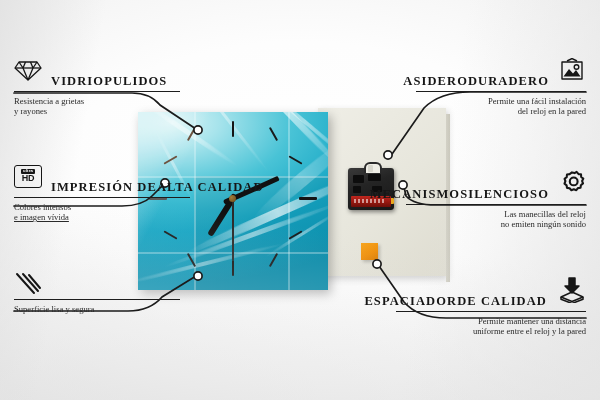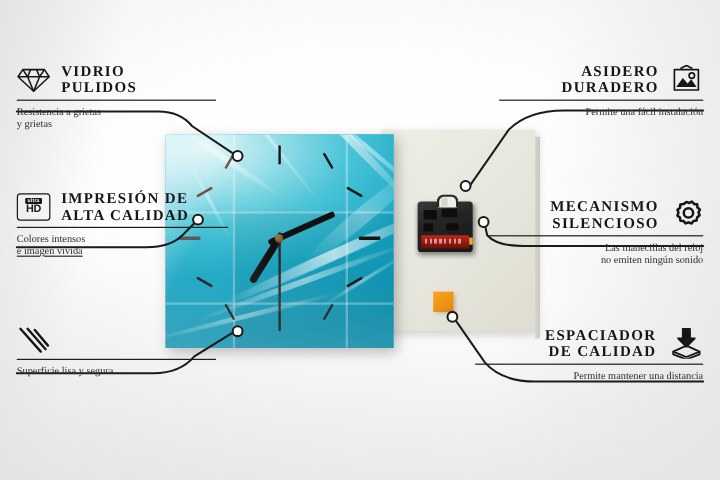--- a/index.html
+++ b/index.html
@@ -65,21 +65,21 @@
     transform-origin:10px 2.5px;}
   #hand-sec{position:absolute;width:2px;height:62px;background:#2a2a2a;transform-origin:1px 0px;}
   #cap{position:absolute;width:7px;height:7px;border-radius:50%;
     background:radial-gradient(circle at 35% 35%,#a07a3a,#6b4a18);}
 
   
   .feat{position:absolute;}
   .feat .head{display:flex;align-items:center;gap:9px;}
   .feat.left .head{justify-content:flex-start;}
   .feat.right .head{justify-content:flex-end;}
-  .titlewrap{display:flex;flex-direction:column;}
+  .titlewrap{display:flex;flex-direction:row;margin-top:22px;}
   .t1,.t2{font-family:"Liberation Serif",serif;font-weight:700;font-size:12.5px;
     letter-spacing:1.1px;color:#161616;line-height:14px;white-space:nowrap;}
   .feat.right .t1,.feat.right .t2{text-align:right;}
   .rule{height:1.4px;background:#1d1d1d;margin-top:3px;}
   .desc{font-family:"Liberation Serif",serif;font-size:8.6px;color:#2a2a2a;
     line-height:10.4px;margin-top:3.5px;white-space:nowrap;}
   .feat.right .desc{text-align:right;}
   .icon{flex:0 0 auto;display:block;}
   .hdbadge{width:26px;height:21px;border:1.6px solid #161616;border-radius:3px;
     display:flex;flex-direction:column;align-items:center;justify-content:center;line-height:1;}
@@ -179,21 +179,21 @@
             <path d="M19,10 L16.5,4"></path>
         </g>
       </svg>
       <div class="titlewrap">
         <div class="t1">VIDRIO</div>
         <div class="t2">PULIDOS</div>
       </div>
     </div>
     <div class="rule" style="width:166px;"></div>
     <div class="desc">Resistencia a grietas</div>
-    <div class="desc" style="margin-top:0;">y grietas</div>
+    <div class="desc" style="margin-top:0;">y rayones</div>
   </div>
 
   <div class="feat left" style="left:14px;top:158px;width:180px;">
     <div class="head">
       <div class="hdbadge icon">
         <span class="u">ultra</span>
         <span class="h">HD</span>
       </div>
       <div class="titlewrap">
         <div class="t1">IMPRESIÓN DE</div>
@@ -229,20 +229,21 @@
         <g fill="none" stroke="#161616" stroke-width="1.4" stroke-linejoin="round">
           <path d="M9,3 L14,0.5 L19,3"></path>
           <rect x="4" y="4" width="20" height="17"></rect>
           <path d="M5.5,18.5 L11,11 L15,15.5 L18,12 L22.5,18.5 Z" fill="#161616" stroke="none"></path>
           <circle cx="18.5" cy="9" r="2.3"></circle>
         </g>
       </svg>
     </div>
     <div class="rule" style="width:170px;margin-left:0;"></div>
     <div class="desc">Permite una fácil instalación</div>
+    <div class="desc" style="margin-top:0;">del reloj en la pared</div>
   </div>
 
   <div class="feat right" style="left:406px;top:165px;width:180px;">
     <div class="head">
       <div class="titlewrap">
         <div class="t1">MECANISMO</div>
         <div class="t2">SILENCIOSO</div>
       </div>
       <svg class="icon" width="28" height="26" viewBox="0 0 28 26">
         <g fill="none" stroke="#161616" stroke-width="2.1" stroke-linejoin="round">
@@ -267,15 +268,16 @@
       <svg class="icon" width="30" height="26" viewBox="0 0 30 26">
         <g fill="none" stroke="#161616" stroke-width="1.5" stroke-linejoin="round">
           <path d="M13,1 L19,1 L19,9 L23,9 L16,16 L9,9 L13,9 Z" fill="#161616" stroke="#161616"></path>
           <path d="M16,15 L27,20 L16,24.5 L5,20 Z"></path>
           <path d="M5,20 L5,22.3 L16,26.5 L27,22.3 L27,20"></path>
         </g>
       </svg>
     </div>
     <div class="rule" style="width:190px;"></div>
     <div class="desc">Permite mantener una distancia</div>
+    <div class="desc" style="margin-top:0;">uniforme entre el reloj y la pared</div>
   </div>
 
 </div>
 
 </body></html>

